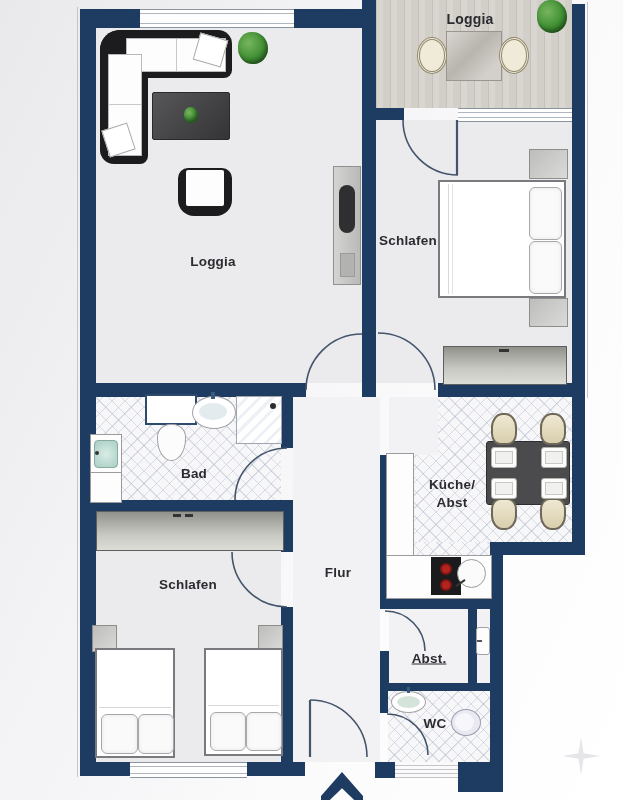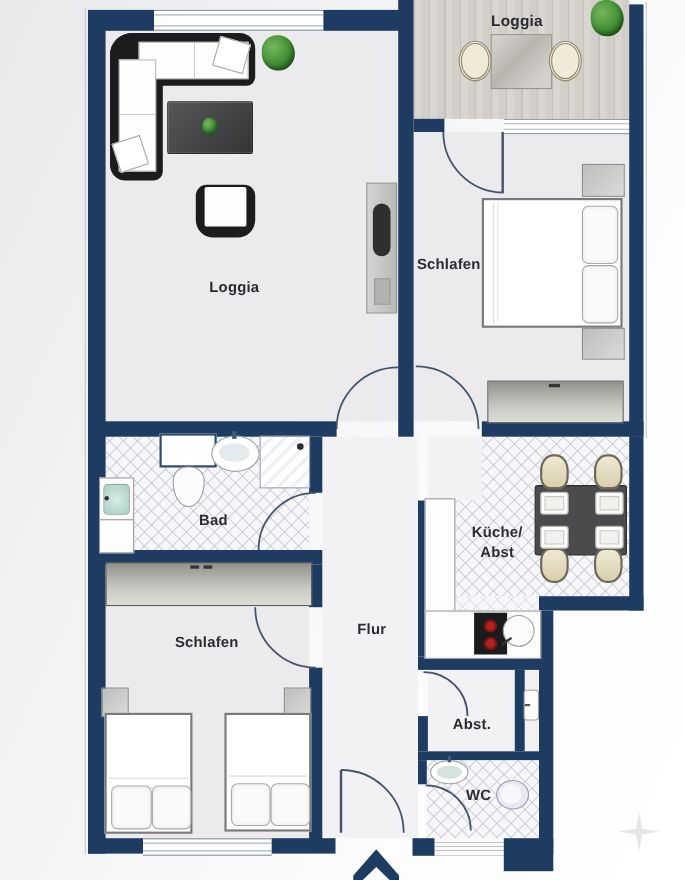--- a/index.html
+++ b/index.html
@@ -212,16 +212,16 @@
     clip-path:polygon(50% 0%,57% 43%,100% 50%,57% 57%,50% 100%,43% 57%,0% 50%,43% 43%);"></div>
 
   <div class="label" style="left:470px;top:19px;font-size:14px;">Loggia</div>
   <div class="label" style="left:213px;top:261px;">Loggia</div>
   <div class="label" style="left:408px;top:240px;">Schlafen</div>
   <div class="label" style="left:194px;top:473px;">Bad</div>
   <div class="label" style="left:452px;top:484px;">Küche/</div>
   <div class="label" style="left:452px;top:502px;">Abst</div>
   <div class="label" style="left:188px;top:584px;">Schlafen</div>
   <div class="label" style="left:338px;top:572px;">Flur</div>
-  <div class="label" style="left:429px;top:658px;">Abst.</div>
+  <div class="label" style="left:429px;top:658px;text-decoration:underline;">Abst.</div>
   <div class="label" style="left:435px;top:723px;">WC</div>
 
 </div>
 
 </body></html>

